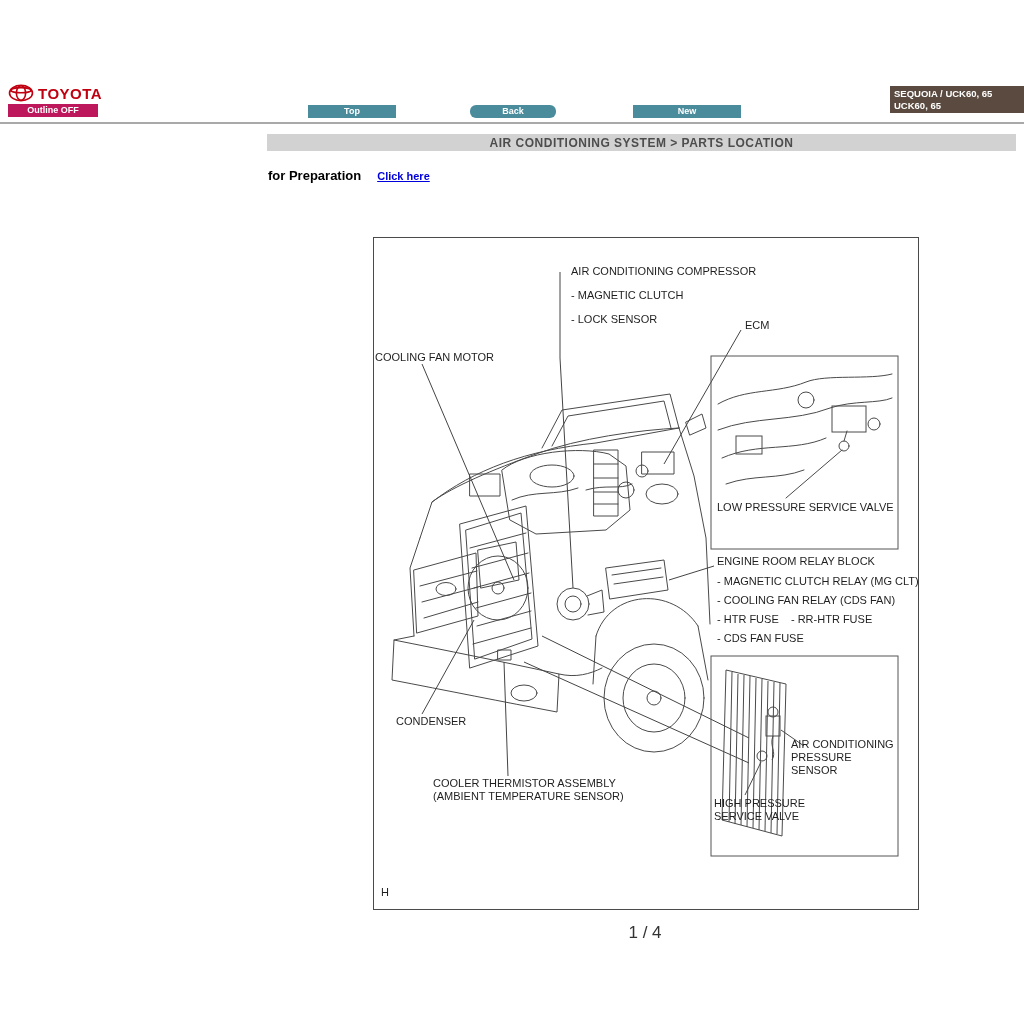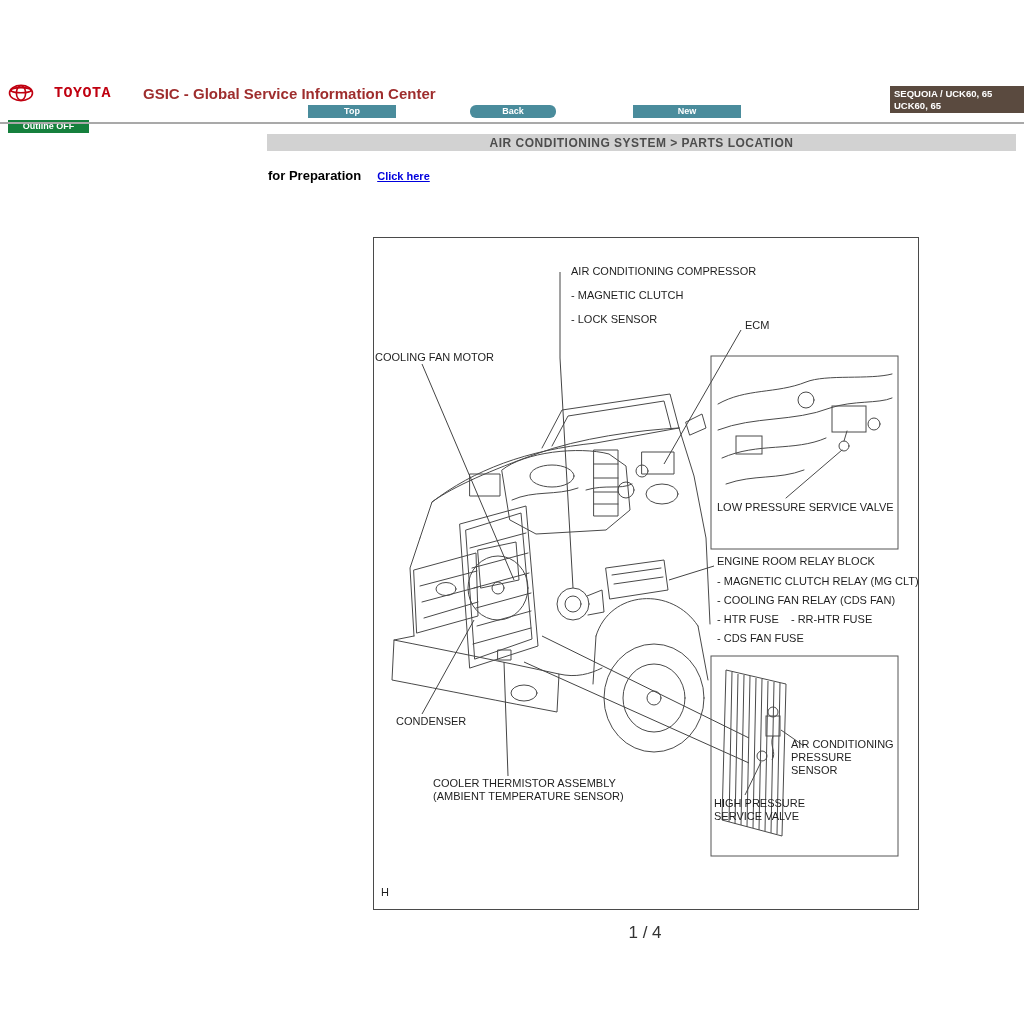--- a/index.html
+++ b/index.html
@@ -1,27 +1,27 @@
 <!DOCTYPE html>
 <html><head>
 <meta charset="utf-8">
 <style>
   html,body{margin:0;padding:0;background:#ffffff;}
   .stage{position:relative;width:1024px;height:1024px;background:#ffffff;overflow:hidden;
          font-family:"Liberation Sans",sans-serif;}
 
   
   .hdr{position:absolute;left:0;top:78px;width:1024px;height:44px;background:#ffffff;}
-  .brand{position:absolute;left:8px;top:6px;display:flex;align-items:center;gap:20px;font-family:Liberation Mono, monospace;}
+  .brand{position:absolute;left:8px;top:6px;display:flex;align-items:center;gap:4px;}
   .brand-word{font-size:15px;font-weight:bold;color:#c00010;letter-spacing:0.5px;}
   .gsic-title{position:absolute;left:143px;top:7px;font-size:15px;font-weight:bold;color:#9e2d2d;}
   .btn{position:absolute;height:13px;border:none;display:flex;align-items:center;justify-content:center;
        font-family:"Liberation Sans",sans-serif;font-size:9px;font-weight:bold;color:#ffffff;
        cursor:pointer;padding:0;line-height:13px;text-align:center;}
-  .btn-dark-red{background:#15803d;left:8px;top:42px;width:81px;}
+  .btn-dark-red{background:#be185d;left:8px;top:26px;width:90px;}
   .btn-teal{background:#4a8c9c;}
   .btn-top{left:308px;top:27px;width:88px;}
   .btn-back{left:470px;top:27px;width:86px;border-radius:6px;}
   .btn-new{left:633px;top:27px;width:108px;}
   .badge{position:absolute;left:890px;top:8px;width:130px;height:23px;overflow:hidden;
          background:#5a4a3f;color:#ffffff;font-size:9.5px;font-weight:bold;
          line-height:12px;padding:2px 4px;white-space:pre-line;}
 
   .divider{position:absolute;left:0;top:122px;width:1024px;height:2px;background:#a9a9a9;}
 
@@ -58,21 +58,20 @@
     <div class="brand">
       <svg width="26" height="18" viewBox="0 0 26 18">
         <g fill="none" stroke="#c00010" stroke-width="1.6">
           <ellipse cx="13" cy="9" rx="11.5" ry="7.6"></ellipse>
           <ellipse cx="13" cy="9" rx="4.6" ry="7.2"></ellipse>
           <ellipse cx="13" cy="6.2" rx="10" ry="2.6"></ellipse>
         </g>
       </svg>
       <span class="brand-word">TOYOTA</span>
     </div>
-    <div class="gsic-title">GSIC - Global Service Information Center</div>
     <button class="btn btn-dark-red">Outline OFF</button>
     <button class="btn btn-teal btn-top">Top</button>
     <button class="btn btn-teal btn-back">Back</button>
     <button class="btn btn-teal btn-new">New</button>
     <div class="badge">SEQUOIA / UCK60, 65
 UCK60, 65</div>
   </div>
 
   <div class="divider"></div>
 

